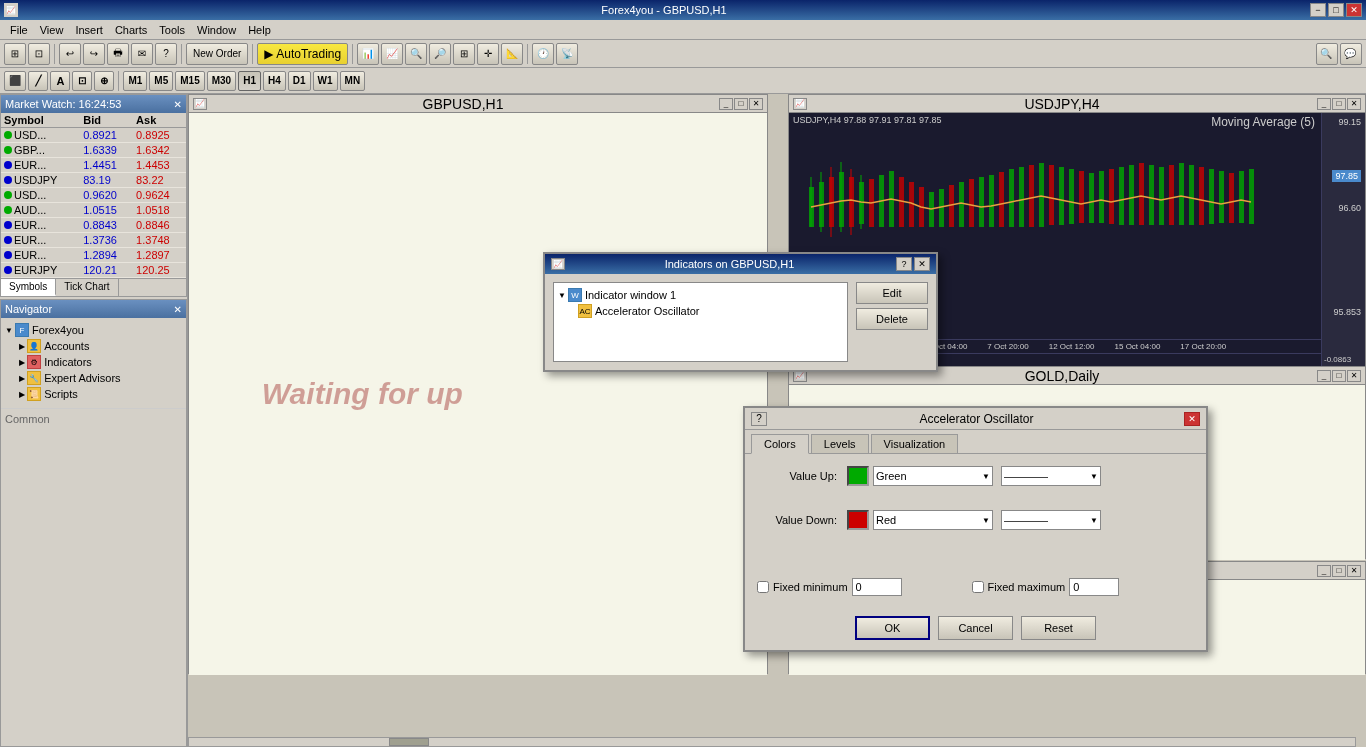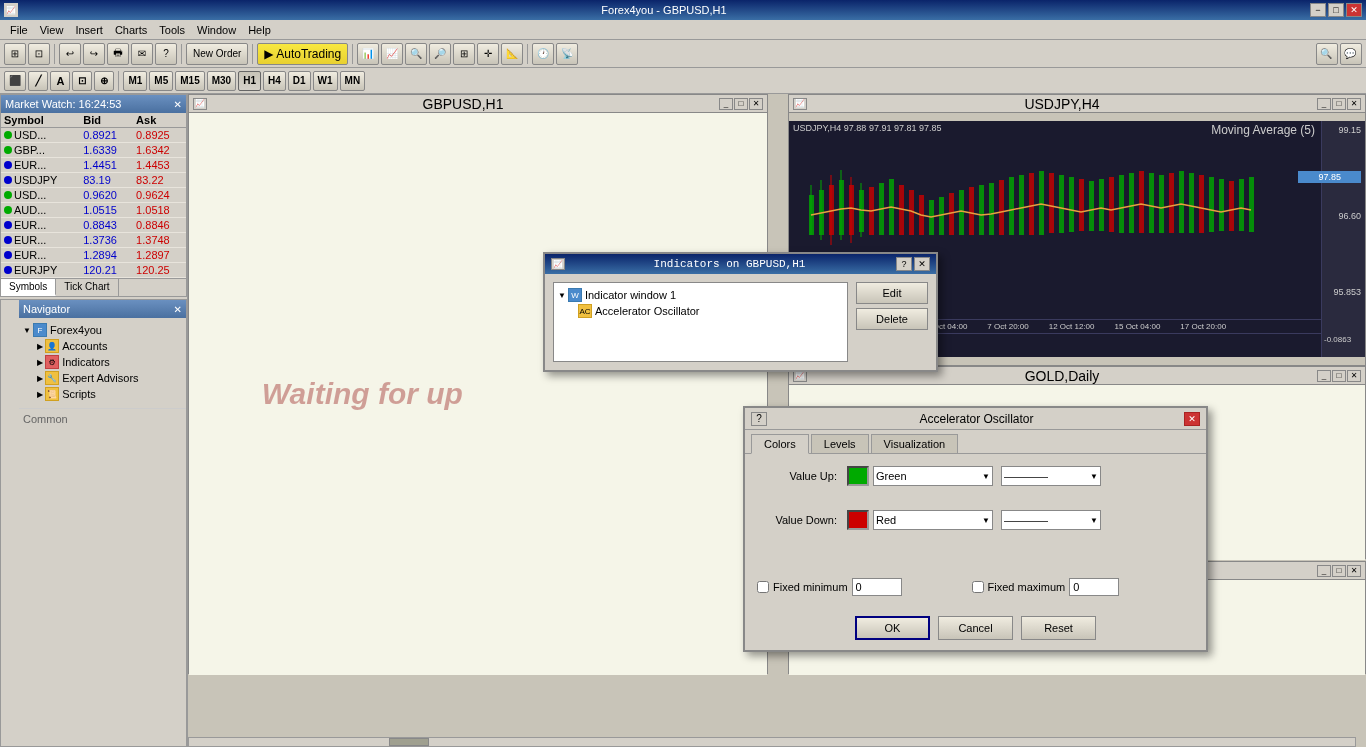--- a/index.html
+++ b/index.html
@@ -39,21 +39,21 @@
     .bid-cell { color: #0000cc; }
     .ask-cell { color: #cc0000; }
     .symbol-icon { display: inline-block; width: 8px; height: 8px; border-radius: 50%; margin-right: 2px; }
     .sym-green { background: #00aa00; }
     .sym-blue { background: #0000cc; }
     .mw-tabs { display: flex; background: #d4d0c8; border-top: 1px solid #999; }
     .mw-tab { padding: 2px 8px; cursor: pointer; font-size: 10px; border-right: 1px solid #999; }
     .mw-tab.active { background: #fff; border-bottom: 2px solid #fff; }
 
     
-    #navigator { border: 1px solid #999; margin-top: 2px; flex: 1; overflow: hidden; padding-left: 18px; }
+    #navigator { border: 1px solid #999; margin-top: 2px; flex: 1; overflow: hidden; }
     #navigator-header { background: linear-gradient(to bottom, #6a90c0, #4a70a0); color: #fff; padding: 2px 4px; display: flex; justify-content: space-between; align-items: center; height: 18px; }
     #nav-tree { padding: 4px; font-size: 11px; }
     .nav-item { display: flex; align-items: center; padding: 1px 0; cursor: pointer; }
     .nav-indent { padding-left: 14px; }
     .tree-toggle { font-size: 8px; margin-right: 2px; }
     .chart-header { background: linear-gradient(to bottom, #9090a0, #7070808); height: 18px; display: flex; align-items: center; padding: 0 4px; color: #000; font-size: 10px; border-bottom: 1px solid #888; background: #d4d0c8; }
     .chart-title { flex: 1; text-align: center; font-size: 14px; }
     .chart-win-btns { display: flex; gap: 1px; }
     .chart-win-btn { width: 14px; height: 12px; background: #d4d0c8; border: 1px solid #888; display: flex; align-items: center; justify-content: center; font-size: 8px; cursor: pointer; }
     .waiting-text { position: absolute; top: 50%; left: 50%; transform: translate(-50%, -50%); font-size: 28px; font-weight: bold; color: #8B0000; opacity: 0.4; white-space: nowrap; font-style: italic; }
@@ -329,28 +329,28 @@
     <div style="position:absolute;top:0;right:0;width:578px;height:272px;border:1px solid #888;z-index:3;">
       <div class="chart-header">
         <div style="width:14px;height:12px;background:#d4d0c8;border:1px solid #888;display:flex;align-items:center;justify-content:center;font-size:8px;">📈</div>
         <div class="chart-title">USDJPY,H4</div>
         <div class="chart-win-btns">
           <div class="chart-win-btn">_</div>
           <div class="chart-win-btn">□</div>
           <div class="chart-win-btn">✕</div>
         </div>
       </div>
-      <div style="height:236px;background:#1a1a2e;position:relative;overflow:hidden;margin-top:8px;">
+      <div style="height:264px;background:#1a1a2e;position:relative;overflow:hidden;">
 
         <div style="position:absolute;top:2px;left:4px;color:#ccc;font-size:9px;">USDJPY,H4 97.88 97.91 97.81 97.85</div>
         <div style="position:absolute;top:2px;right:50px;color:#ccc;font-size:12px;">Moving Average (5)</div>
 
         <div style="position:absolute;right:0;top:0;bottom:0;width:44px;background:#2a2a3e;border-left:1px solid #3a3a5e;font-size:9px;color:#ccc;">
           <div style="position:absolute;top:4px;right:4px;">99.15</div>
-          <div style="position:absolute;top:50px;right:4px;background:#4a8acc;padding:1px 20px;color:#fff;">97.85</div>
+          <div style="position:absolute;top:57px;right:4px;background:#4a8acc;padding:1px 3px;color:#fff;">97.85</div>
           <div style="position:absolute;top:90px;right:4px;">96.60</div>
           <div style="position:absolute;bottom:60px;right:4px;">95.853</div>
         </div>
 
         <div style="position:absolute;bottom:24px;left:0;right:44px;height:14px;background:#1a1a2e;border-top:1px solid #3a3a5e;display:flex;align-items:center;font-size:8px;color:#ccc;padding:0 4px;">
           <span style="margin-right:20px;">25 Sep 2013</span>
           <span style="margin-right:20px;">30 Sep 12:00</span>
           <span style="margin-right:20px;">3 Oct 04:00</span>
           <span style="margin-right:20px;">7 Oct 20:00</span>
           <span style="margin-right:20px;">12 Oct 12:00</span>
@@ -448,21 +448,21 @@
         </div>
       </div>
       <div style="height:95px;background:#f5f5e8;position:relative;overflow:hidden;">
         <div style="position:absolute;top:50%;left:50%;transform:translate(-50%,-50%);font-size:22px;font-weight:bold;color:#8B0000;opacity:0.35;white-space:nowrap;font-style:italic;">ng for update</div>
       </div>
     </div>
 
     <div id="indicators-dialog" style="z-index:150;">
       <div id="indicators-dialog-header">
         <div style="width:14px;height:12px;background:#d4d0c8;border:1px solid #888;display:flex;align-items:center;justify-content:center;font-size:8px;">📈</div>
-        <div id="indicators-dialog-title" style="flex:1;text-align:center;font-family:Liberation Mono, monospace;">Indicators on GBPUSD,H1</div>
+        <div id="indicators-dialog-title" style="flex:1;text-align:center;">Indicators on GBPUSD,H1</div>
         <div class="dlg-icon">?</div>
         <div class="dlg-icon">✕</div>
       </div>
       <div id="indicators-dialog-body">
         <div id="indicators-tree">
           <div class="ind-tree-item">
             <span class="tree-toggle">▼</span>
             <div class="ind-tree-icon">W</div>
             <span>Indicator window 1</span>
           </div>

